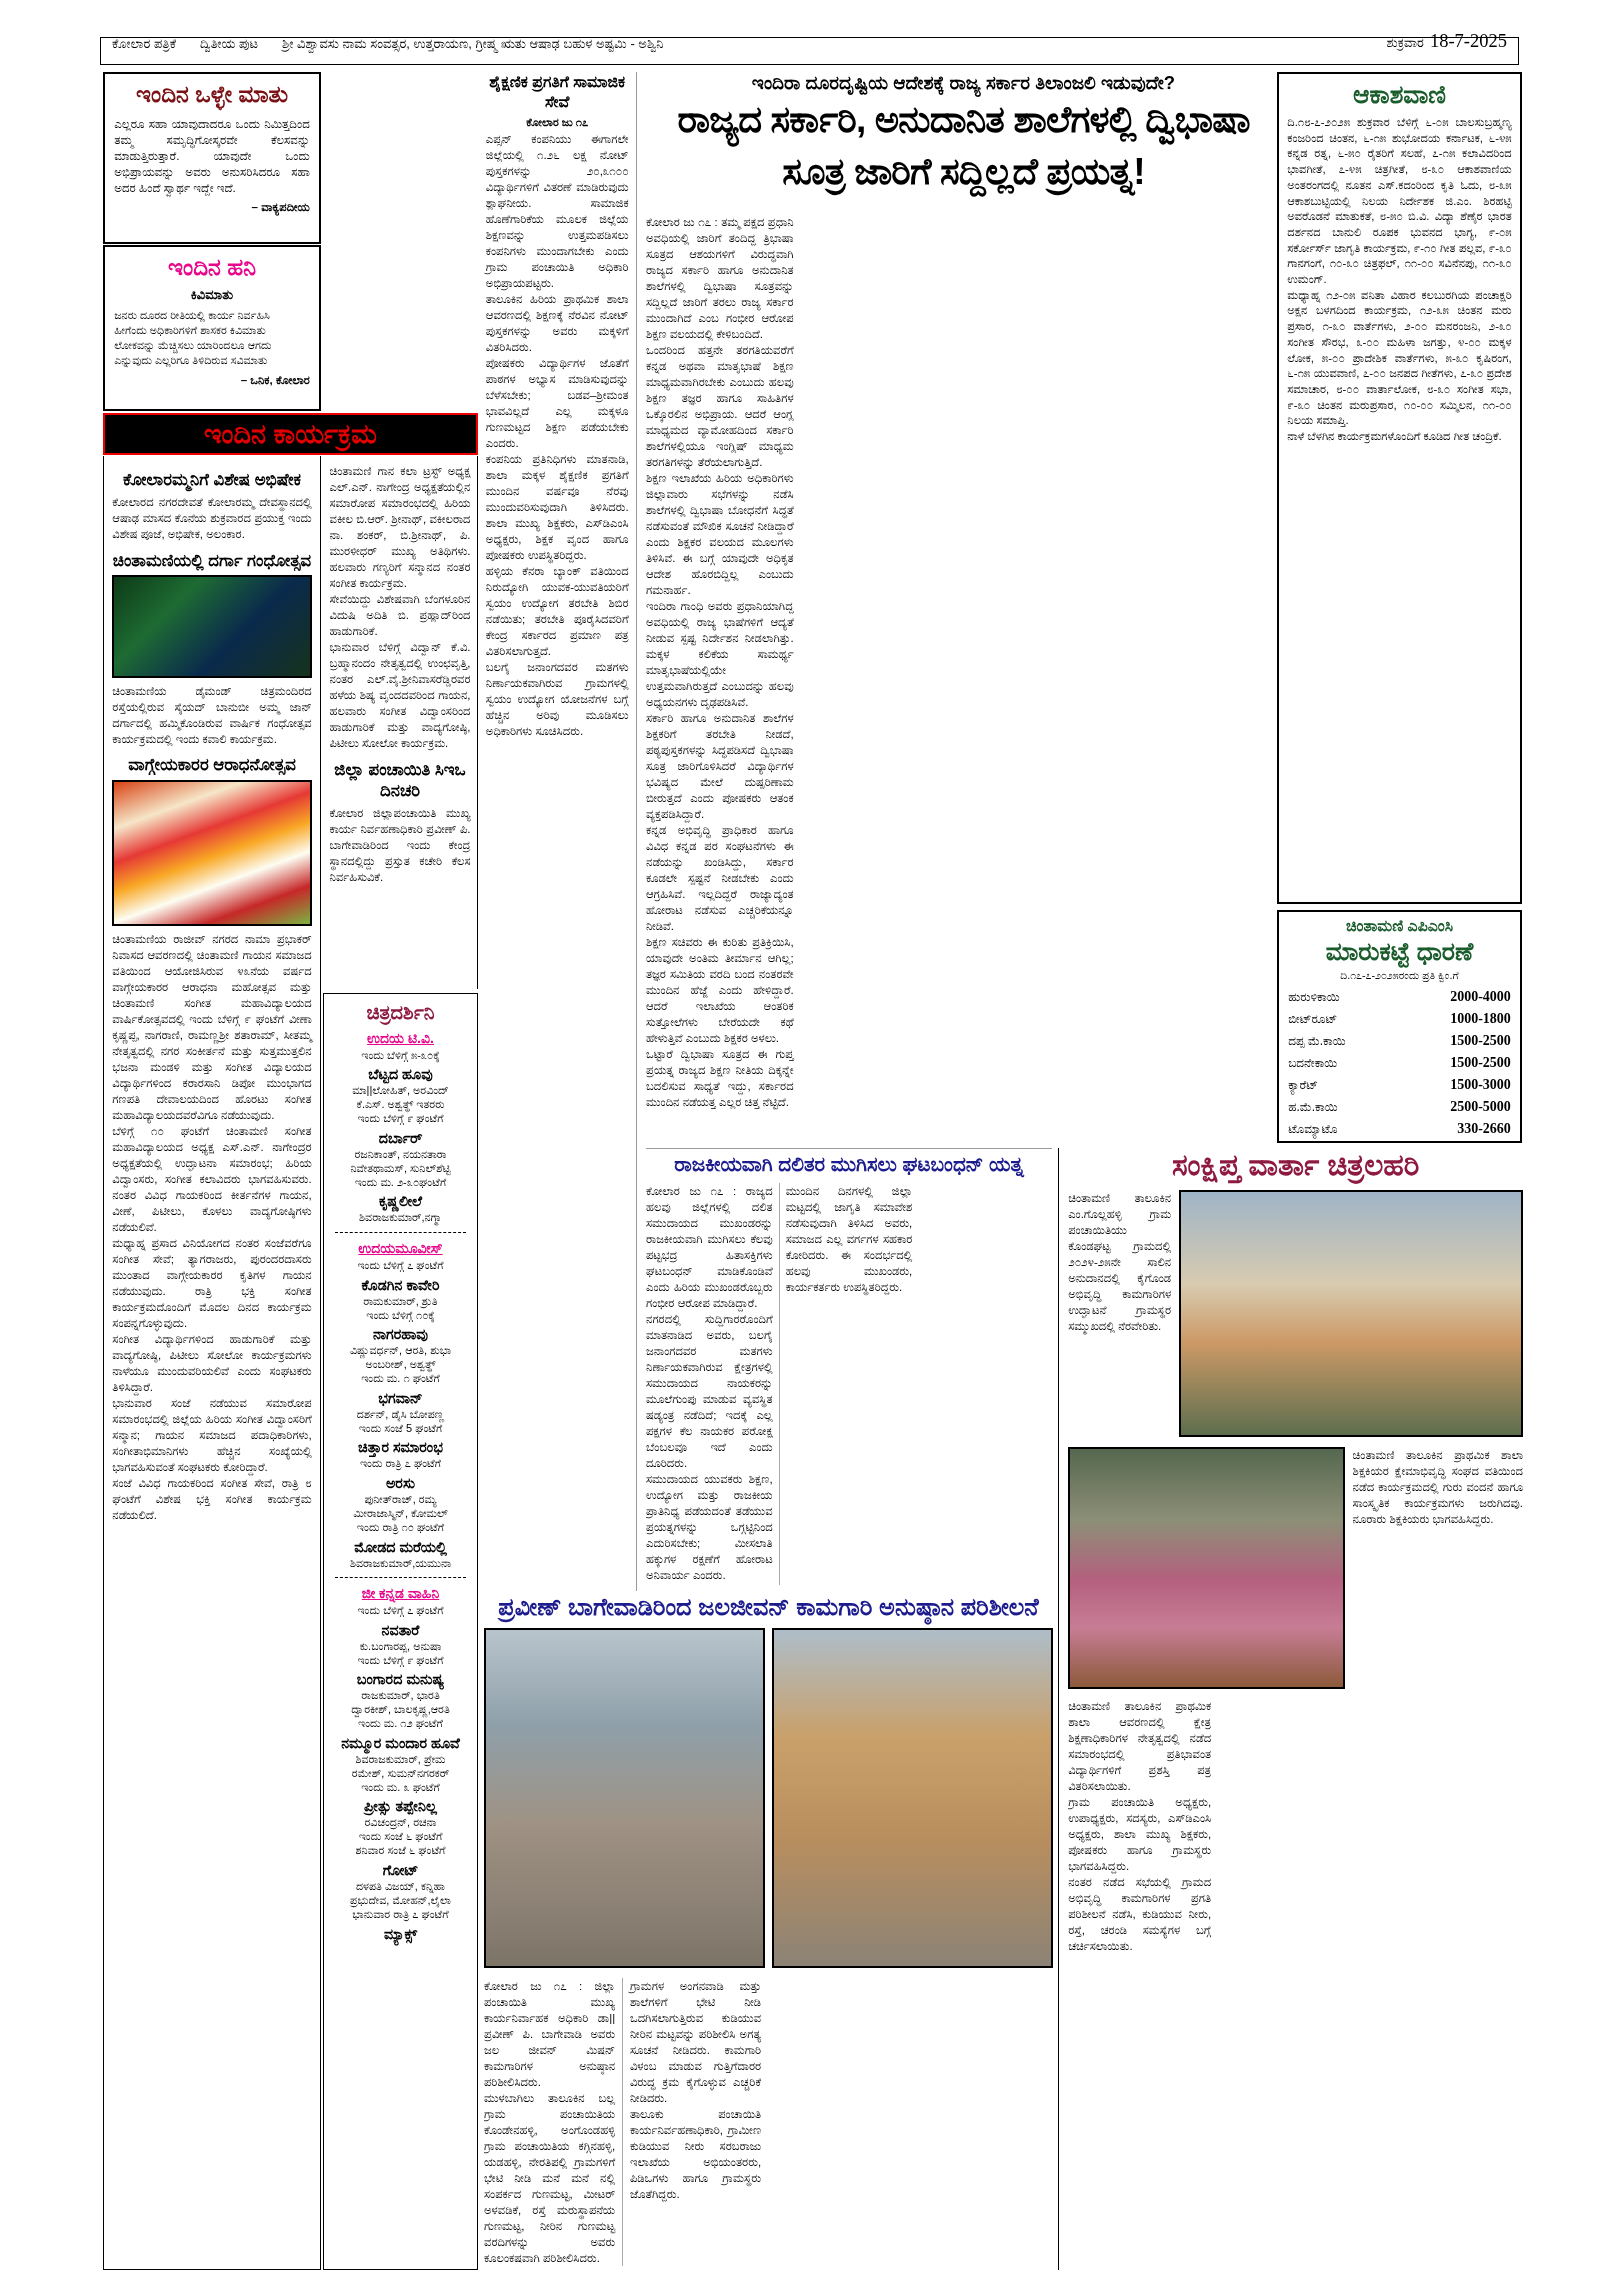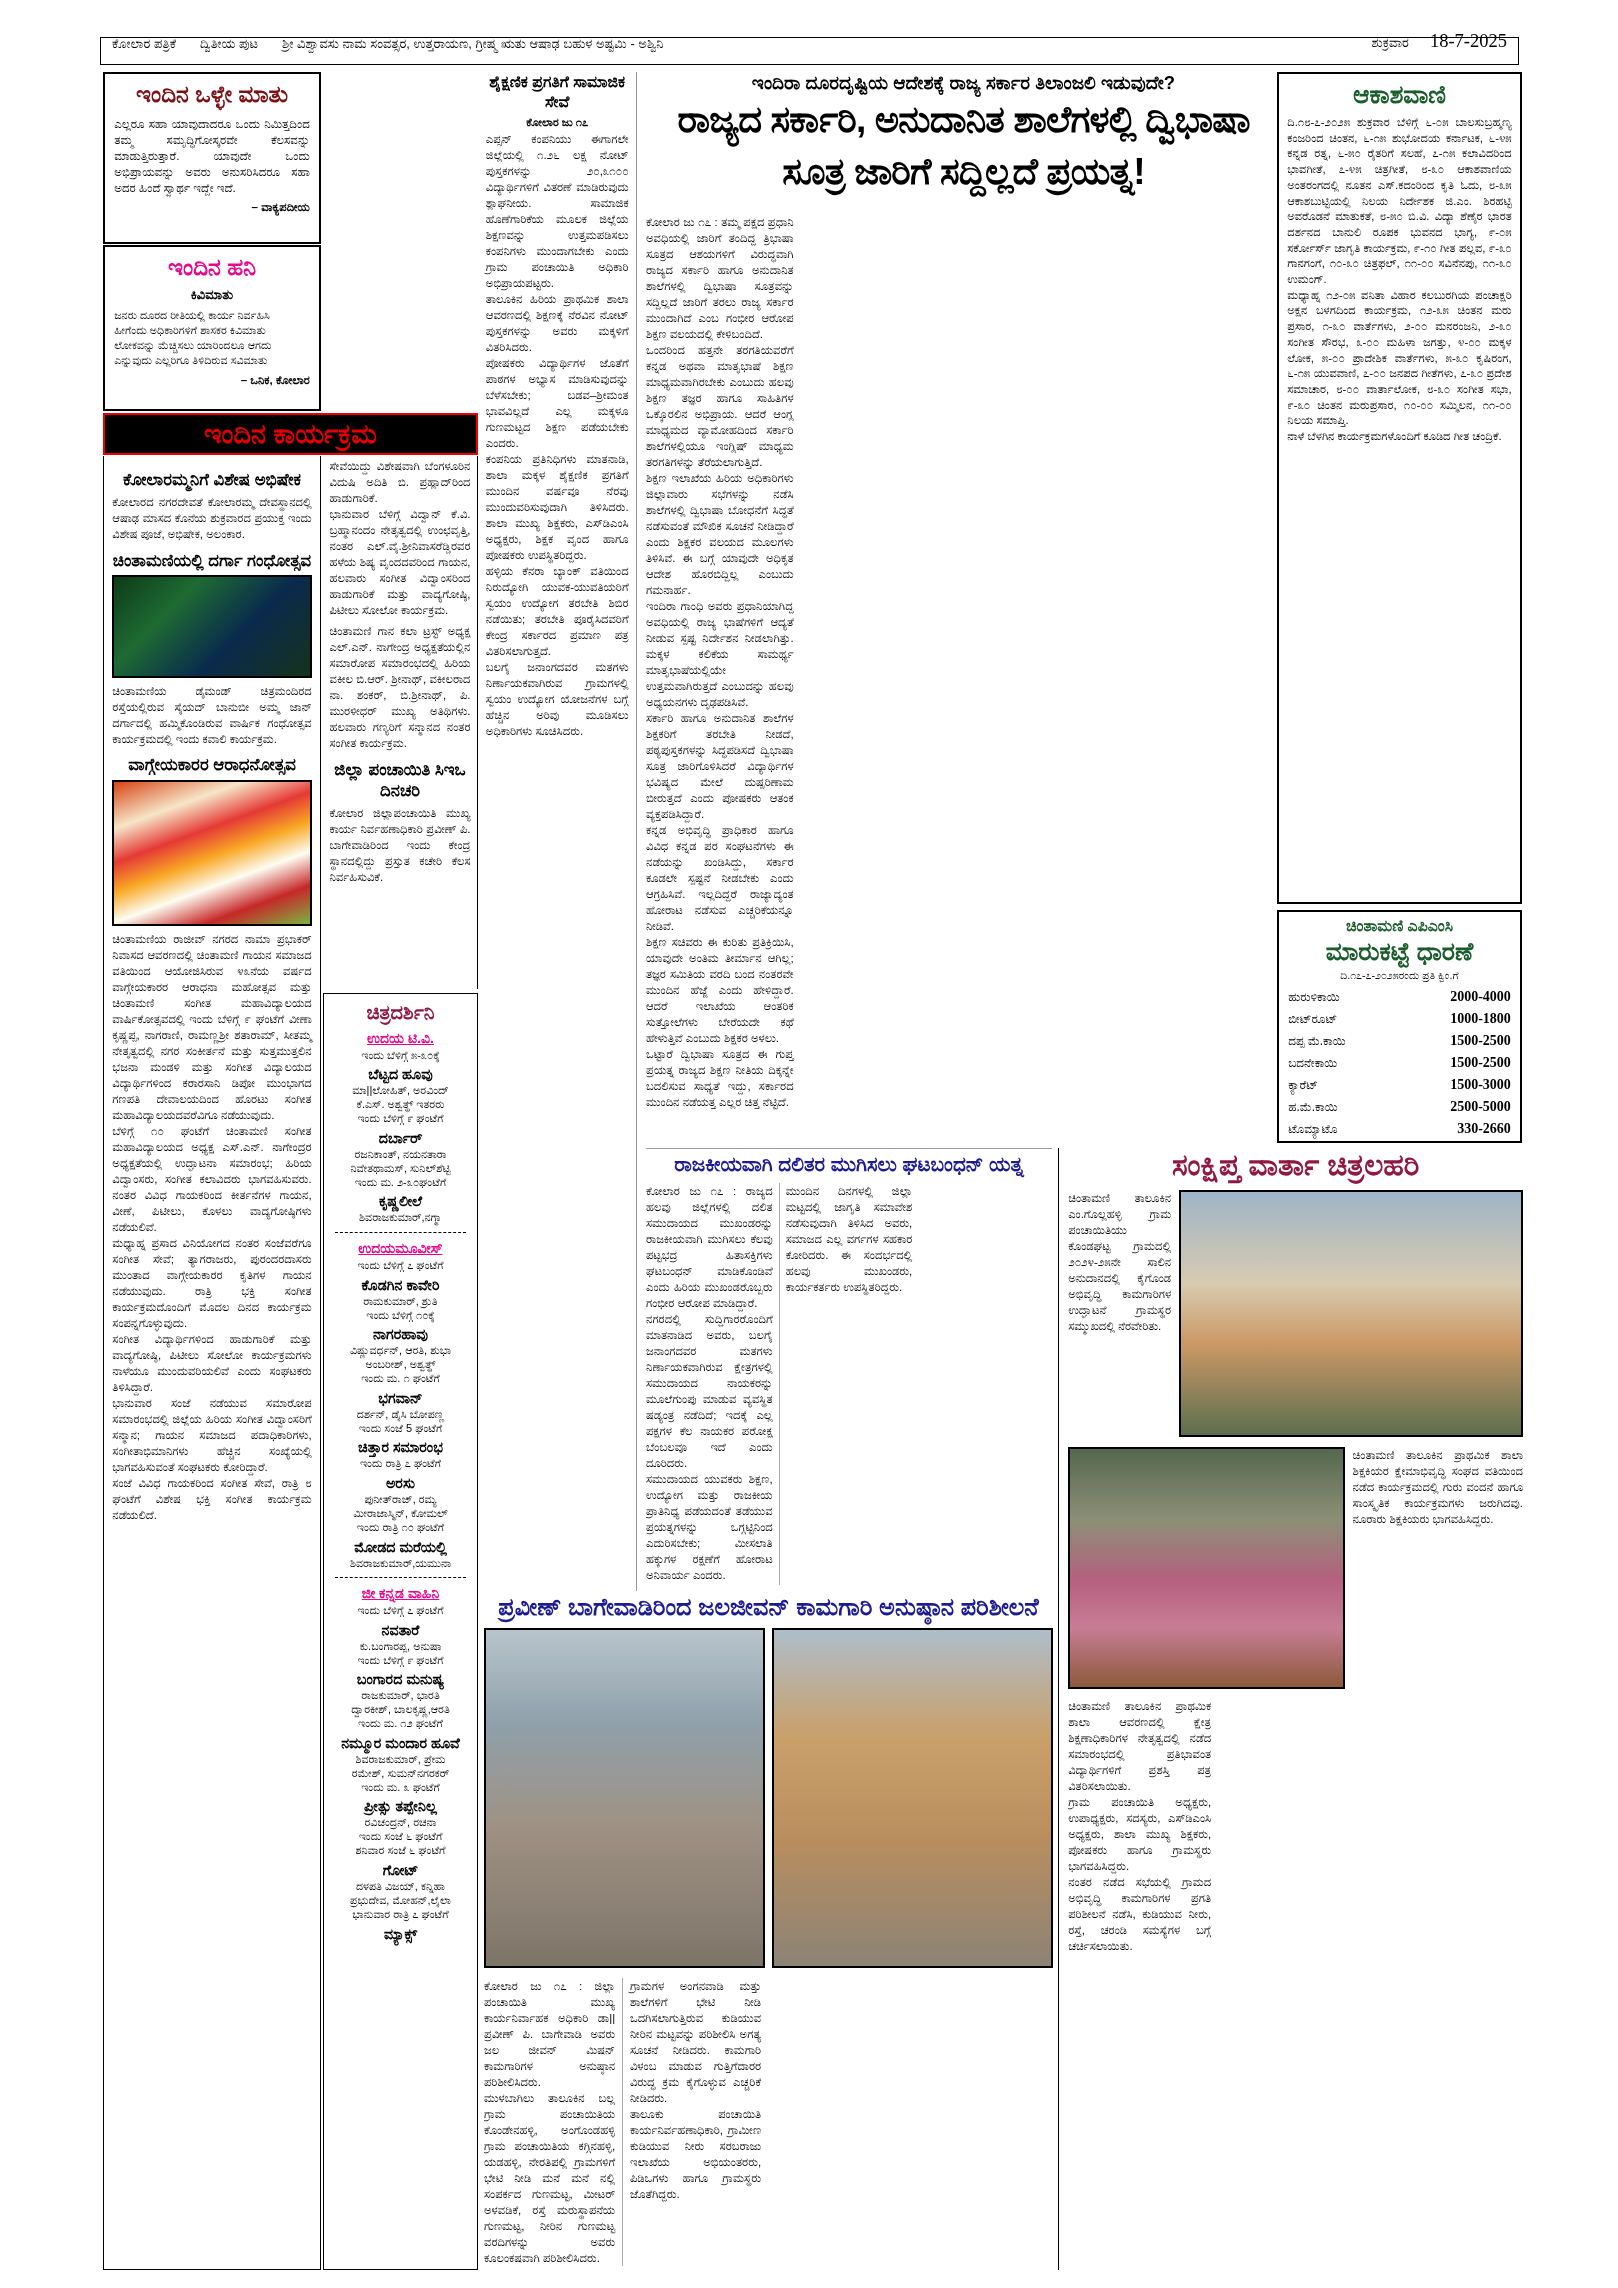--- a/index.html
+++ b/index.html
@@ -4,21 +4,21 @@
 <style>
   html,body{margin:0;padding:0;background:#e9e9e9;}
   .page{position:relative;width:1619px;height:2289px;background:#ffffff;margin:0 auto;
         font-family:"Liberation Sans","DejaVu Sans",sans-serif;color:#000;overflow:hidden;}
   .abs{position:absolute;}
   .bt{font-size:11.5px;line-height:16px;text-align:justify;white-space:pre-line;}
   
   .masthead{left:100px;top:37px;width:1419px;height:28px;border:1.8px solid #000;
             display:flex;align-items:flex-end;padding:12px 11px;box-sizing:border-box;font-size:13px;font-weight:normal;}
   .masthead .gap{width:24px;}
-  .masthead .right{margin-left:auto;display:flex;align-items:baseline;gap:21px;}
+  .masthead .right{margin-left:auto;display:flex;align-items:baseline;gap:6px;}
   .masthead .date{font-size:18.5px;font-family:"Liberation Serif",serif;}
   
   .box{border:2.8px solid #000;box-sizing:border-box;padding:5.5px 9.2px;background:#fff;}
   .gw-title{font-size:23px;font-weight:bold;color:#7a1115;text-align:center;margin:1.8px 0 7.4px;}
   .hani-title{font-size:23px;font-weight:bold;color:#e8068c;text-align:center;margin:1.8px 0 5.5px;}
   .hani-sub{font-size:13px;font-weight:bold;text-align:center;margin-bottom:5.5px;}
   .attr{text-align:right;font-weight:bold;font-size:11.5px;margin-top:5.5px;}
   .banner{background:#000000;border:2.8px solid #ee0000;box-sizing:border-box;color:#e30000;
           font-size:27px;font-weight:bold;display:flex;align-items:center;justify-content:center;}
   
@@ -112,23 +112,23 @@
     <div class="photo ph-aradhana"></div>
     <div class="bt" style="margin-top:4.6px;">ಚಿಂತಾಮಣಿಯ ರಾಜೀವ್ ನಗರದ ನಾಮಾ ಪ್ರಭಾಕರ್ ನಿವಾಸದ ಆವರಣದಲ್ಲಿ ಚಿಂತಾಮಣಿ ಗಾಯನ ಸಮಾಜದ ವತಿಯಿಂದ ಆಯೋಜಿಸಿರುವ ೪೩ನೆಯ ವರ್ಷದ ವಾಗ್ಗೇಯಕಾರರ ಆರಾಧನಾ ಮಹೋತ್ಸವ ಮತ್ತು ಚಿಂತಾಮಣಿ ಸಂಗೀತ ಮಹಾವಿದ್ಯಾಲಯದ ವಾರ್ಷಿಕೋತ್ಸವದಲ್ಲಿ ಇಂದು ಬೆಳಿಗ್ಗೆ ೯ ಘಂಟೆಗೆ ವೀಣಾ ಕೃಷ್ಣಪ್ಪ, ನಾಗರಾಣಿ, ರಾಮಣ್ಣಶ್ರೀ ಶತಾರಾಮ್, ಸೀತಮ್ಮ ನೇತೃತ್ವದಲ್ಲಿ ನಗರ ಸಂಕೀರ್ತನೆ ಮತ್ತು ಸುತ್ತಮುತ್ತಲಿನ ಭಜನಾ ಮಂಡಳಿ ಮತ್ತು ಸಂಗೀತ ವಿದ್ಯಾಲಯದ ವಿದ್ಯಾರ್ಥಿಗಳಿಂದ ಕರಾರಸಾನಿ ಡಿಪೋ ಮುಂಭಾಗದ ಗಣಪತಿ ದೇವಾಲಯದಿಂದ ಹೊರಟು ಸಂಗೀತ ಮಹಾವಿದ್ಯಾಲಯದವರೆವಿಗೂ ನಡೆಯುವುದು.
 ಬೆಳಿಗ್ಗೆ ೧೦ ಘಂಟೆಗೆ ಚಿಂತಾಮಣಿ ಸಂಗೀತ ಮಹಾವಿದ್ಯಾಲಯದ ಅಧ್ಯಕ್ಷ ಎಸ್.ಎನ್. ನಾಗೇಂದ್ರರ ಅಧ್ಯಕ್ಷತೆಯಲ್ಲಿ ಉದ್ಘಾಟನಾ ಸಮಾರಂಭ; ಹಿರಿಯ ವಿದ್ವಾಂಸರು, ಸಂಗೀತ ಕಲಾವಿದರು ಭಾಗವಹಿಸುವರು. ನಂತರ ವಿವಿಧ ಗಾಯಕರಿಂದ ಕೀರ್ತನೆಗಳ ಗಾಯನ, ವೀಣೆ, ಪಿಟೀಲು, ಕೊಳಲು ವಾದ್ಯಗೋಷ್ಠಿಗಳು ನಡೆಯಲಿವೆ.
 ಮಧ್ಯಾಹ್ನ ಪ್ರಸಾದ ವಿನಿಯೋಗದ ನಂತರ ಸಂಜೆವರೆಗೂ ಸಂಗೀತ ಸೇವೆ; ತ್ಯಾಗರಾಜರು, ಪುರಂದರದಾಸರು ಮುಂತಾದ ವಾಗ್ಗೇಯಕಾರರ ಕೃತಿಗಳ ಗಾಯನ ನಡೆಯುವುದು. ರಾತ್ರಿ ಭಕ್ತಿ ಸಂಗೀತ ಕಾರ್ಯಕ್ರಮದೊಂದಿಗೆ ಮೊದಲ ದಿನದ ಕಾರ್ಯಕ್ರಮ ಸಂಪನ್ನಗೊಳ್ಳುವುದು.
 ಸಂಗೀತ ವಿದ್ಯಾರ್ಥಿಗಳಿಂದ ಹಾಡುಗಾರಿಕೆ ಮತ್ತು ವಾದ್ಯಗೋಷ್ಠಿ, ಪಿಟೀಲು ಸೋಲೋ ಕಾರ್ಯಕ್ರಮಗಳು ನಾಳೆಯೂ ಮುಂದುವರಿಯಲಿವೆ ಎಂದು ಸಂಘಟಕರು ತಿಳಿಸಿದ್ದಾರೆ.
 ಭಾನುವಾರ ಸಂಜೆ ನಡೆಯುವ ಸಮಾರೋಪ ಸಮಾರಂಭದಲ್ಲಿ ಜಿಲ್ಲೆಯ ಹಿರಿಯ ಸಂಗೀತ ವಿದ್ವಾಂಸರಿಗೆ ಸನ್ಮಾನ; ಗಾಯನ ಸಮಾಜದ ಪದಾಧಿಕಾರಿಗಳು, ಸಂಗೀತಾಭಿಮಾನಿಗಳು ಹೆಚ್ಚಿನ ಸಂಖ್ಯೆಯಲ್ಲಿ ಭಾಗವಹಿಸುವಂತೆ ಸಂಘಟಕರು ಕೋರಿದ್ದಾರೆ.
 ಸಂಜೆ ವಿವಿಧ ಗಾಯಕರಿಂದ ಸಂಗೀತ ಸೇವೆ, ರಾತ್ರಿ ೮ ಘಂಟೆಗೆ ವಿಶೇಷ ಭಕ್ತಿ ಸಂಗೀತ ಕಾರ್ಯಕ್ರಮ ನಡೆಯಲಿದೆ.</div>
   </div>
 
   <div class="abs colbox" style="left:323px;top:456px;width:155px;height:533px;border-right:1.8px solid #000;padding:1.8px 6.5px;">
+    <div class="bt" style="margin-top:5.5px;">ಚಿಂತಾಮಣಿ ಗಾನ ಕಲಾ ಟ್ರಸ್ಟ್ ಅಧ್ಯಕ್ಷ ಎಲ್.ಎನ್. ನಾಗೇಂದ್ರ ಅಧ್ಯಕ್ಷತೆಯಲ್ಲಿನ ಸಮಾರೋಪ ಸಮಾರಂಭದಲ್ಲಿ ಹಿರಿಯ ವಕೀಲ ಬಿ.ಆರ್. ಶ್ರೀನಾಥ್, ವಕೀಲರಾದ ನಾ. ಶಂಕರ್, ಬಿ.ಶ್ರೀನಾಥ್, ಪಿ. ಮುರಳೀಧರ್ ಮುಖ್ಯ ಅತಿಥಿಗಳು. ಹಲವಾರು ಗಣ್ಯರಿಗೆ ಸನ್ಮಾನದ ನಂತರ ಸಂಗೀತ ಕಾರ್ಯಕ್ರಮ.</div>
     <div class="bt">ಸೇವೆಯಿದ್ದು ವಿಶೇಷವಾಗಿ ಬೆಂಗಳೂರಿನ ವಿದುಷಿ ಅದಿತಿ ಬಿ. ಪ್ರಹ್ಲಾದ್‌ರಿಂದ ಹಾಡುಗಾರಿಕೆ.
 ಭಾನುವಾರ ಬೆಳಿಗ್ಗೆ ವಿದ್ವಾನ್ ಕೆ.ವಿ. ಬ್ರಹ್ಮಾನಂದಂ ನೇತೃತ್ವದಲ್ಲಿ ಉಂಛವೃತ್ತಿ, ನಂತರ ಎಲ್.ವೈ.ಶ್ರೀನಿವಾಸರೆಡ್ಡಿರವರ ಹಳೆಯ ಶಿಷ್ಯ ವೃಂದದವರಿಂದ ಗಾಯನ, ಹಲವಾರು ಸಂಗೀತ ವಿದ್ವಾಂಸರಿಂದ ಹಾಡುಗಾರಿಕೆ ಮತ್ತು ವಾದ್ಯಗೋಷ್ಠಿ, ಪಿಟೀಲು ಸೋಲೋ ಕಾರ್ಯಕ್ರಮ.</div>
-    <div class="bt" style="margin-top:5.5px;">ಚಿಂತಾಮಣಿ ಗಾನ ಕಲಾ ಟ್ರಸ್ಟ್ ಅಧ್ಯಕ್ಷ ಎಲ್.ಎನ್. ನಾಗೇಂದ್ರ ಅಧ್ಯಕ್ಷತೆಯಲ್ಲಿನ ಸಮಾರೋಪ ಸಮಾರಂಭದಲ್ಲಿ ಹಿರಿಯ ವಕೀಲ ಬಿ.ಆರ್. ಶ್ರೀನಾಥ್, ವಕೀಲರಾದ ನಾ. ಶಂಕರ್, ಬಿ.ಶ್ರೀನಾಥ್, ಪಿ. ಮುರಳೀಧರ್ ಮುಖ್ಯ ಅತಿಥಿಗಳು. ಹಲವಾರು ಗಣ್ಯರಿಗೆ ಸನ್ಮಾನದ ನಂತರ ಸಂಗೀತ ಕಾರ್ಯಕ್ರಮ.</div>
     <div class="sec-h">ಜಿಲ್ಲಾ ಪಂಚಾಯಿತಿ ಸಿಇಒ ದಿನಚರಿ</div>
     <div class="bt">ಕೋಲಾರ ಜಿಲ್ಲಾಪಂಚಾಯಿತಿ ಮುಖ್ಯ ಕಾರ್ಯ ನಿರ್ವಹಣಾಧಿಕಾರಿ ಪ್ರವೀಣ್ ಪಿ. ಬಾಗೇವಾಡಿರಿಂದ ಇಂದು ಕೇಂದ್ರ ಸ್ಥಾನದಲ್ಲಿದ್ದು ಪ್ರಸ್ತುತ ಕಚೇರಿ ಕೆಲಸ ನಿರ್ವಹಿಸುವಿಕೆ.</div>
   </div>
 
   <div class="abs colbox tvbox" style="left:323px;top:993px;width:155px;height:1277px;">
     <div class="tv-title">ಚಿತ್ರದರ್ಶಿನಿ</div>
 
     <div>
       <div class="ch-name">ಉದಯ ಟಿ.ವಿ.</div>
       <div class="ch-note">ಇಂದು ಬೆಳಿಗ್ಗೆ ೫-೩೦ಕ್ಕೆ</div>

